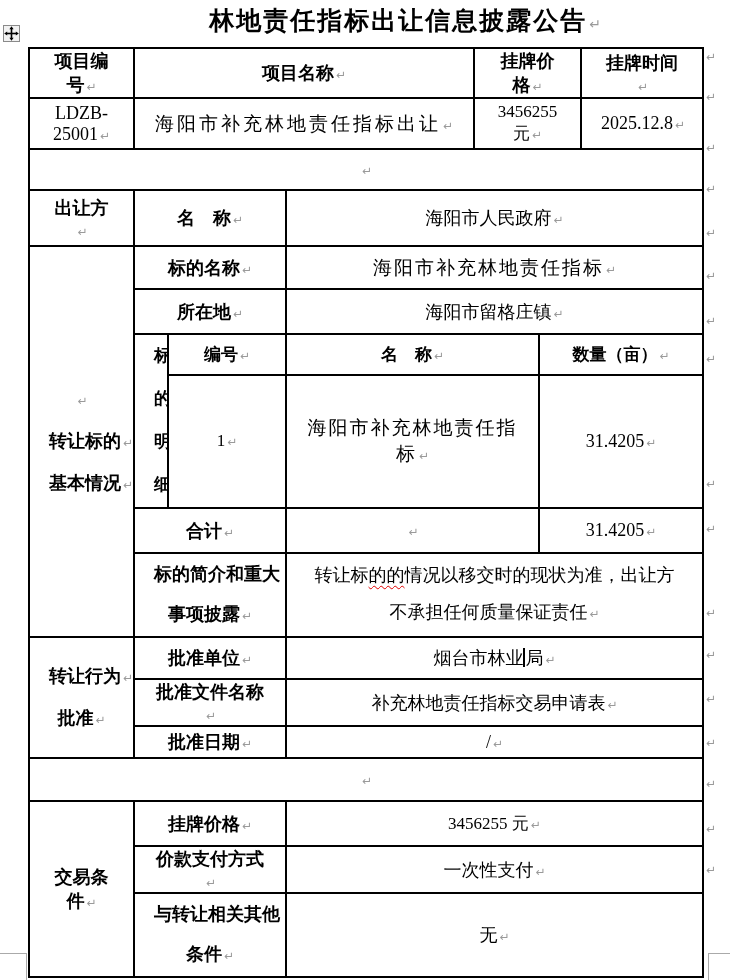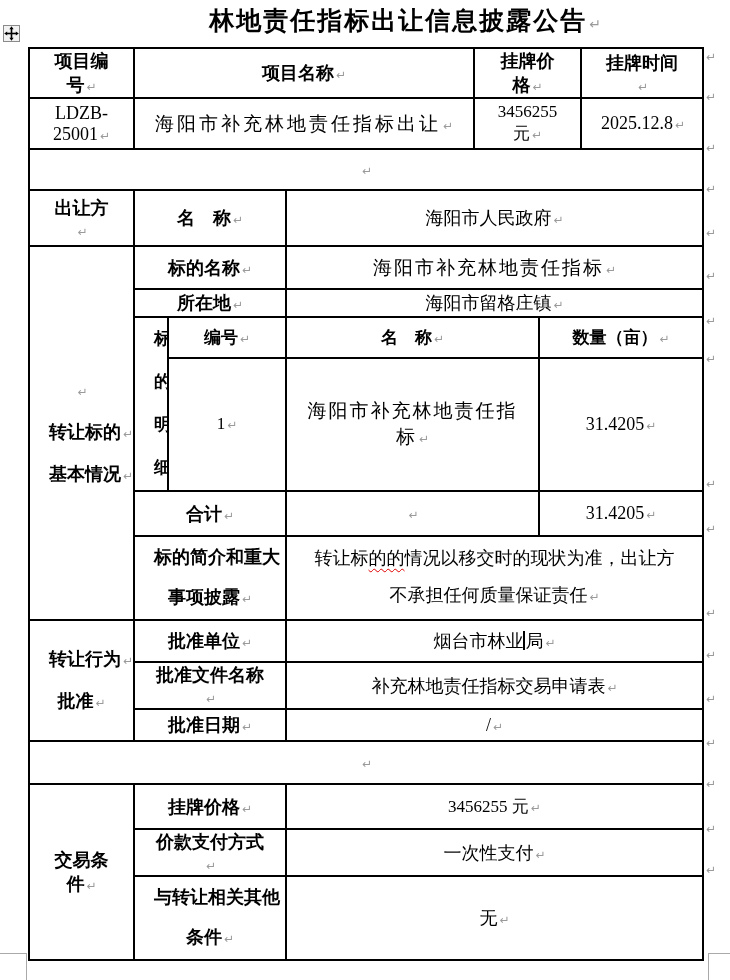--- a/index.html
+++ b/index.html
@@ -92,21 +92,21 @@
     <tr style="height:43px">
       <td class="lbl lines" rowspan="6">
         <div><span class="pm">↵</span></div>
         <div><span>转让标的</span><span class="pm">↵</span></div>
         <div><span>基本情况</span><span class="pm">↵</span></div>
       </td>
       <td class="lbl" colspan="2"><span>标的名称</span><span class="pm">↵</span></td>
       <td class="val sp2" colspan="4" style="font-size:19px"><span>海阳市补充林地责任指标</span><span class="pm">↵</span></td>
     </tr>
 
-    <tr style="height:28px">
+    <tr style="height:45px">
       <td class="lbl" colspan="2"><span>所在地</span><span class="pm">↵</span></td>
       <td class="val" colspan="4"><span>海阳市留格庄镇</span><span class="pm">↵</span></td>
     </tr>
 
     <tr style="height:38px">
       <td class="lbl vert" rowspan="2">
         <div><span>标</span><span class="pm vpm">↵</span></div>
         <div><span>的</span><span class="pm vpm">↵</span></div>
         <div><span>明</span><span class="pm vpm">↵</span></div>
         <div><span>细</span><span class="pm vpm">↵</span></div>

